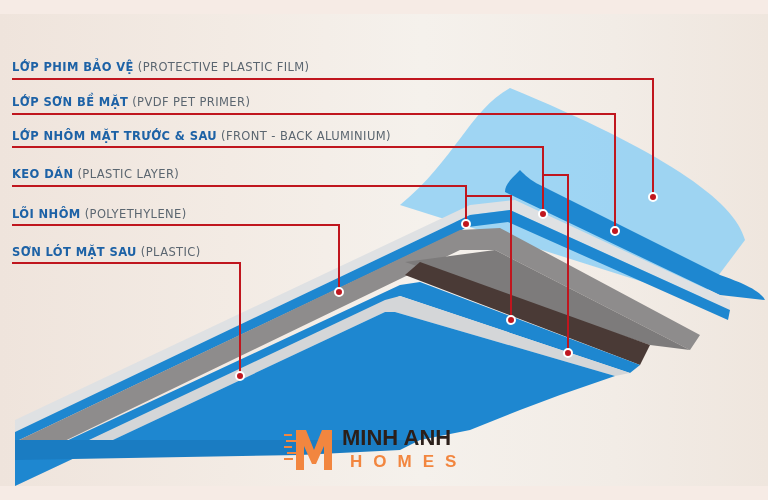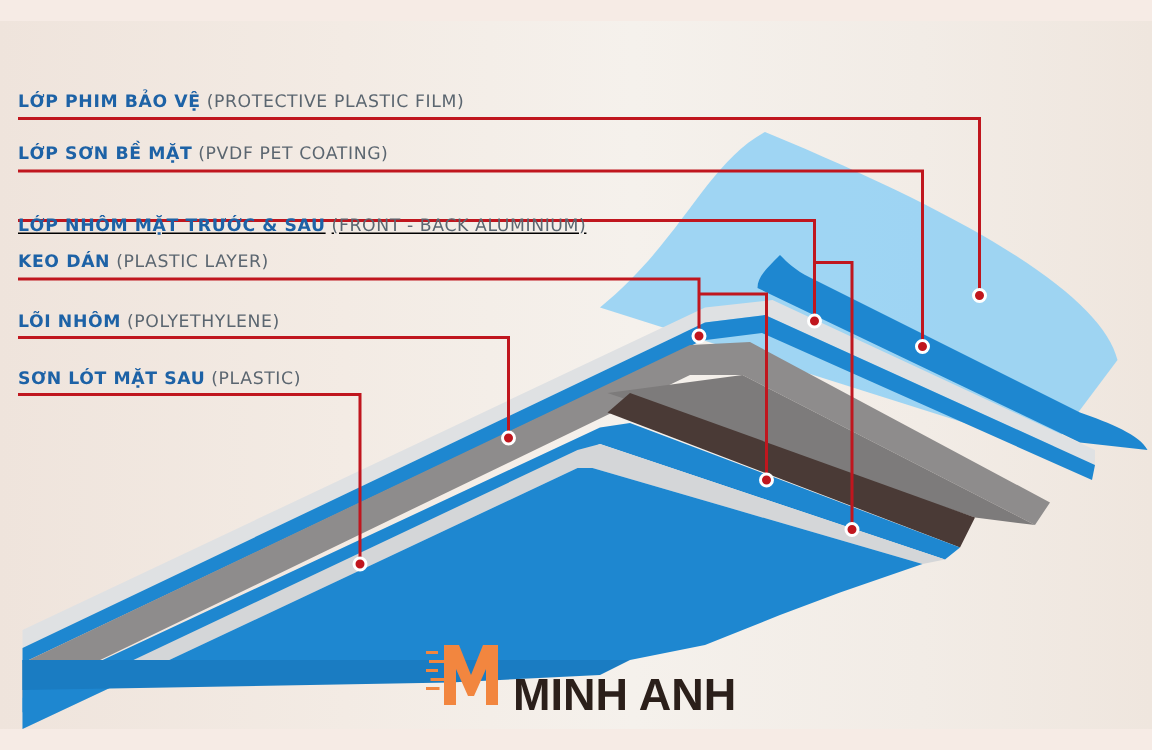--- a/index.html
+++ b/index.html
@@ -7,21 +7,21 @@
   .band-top { position:absolute; left:0; top:0; width:768px; height:14px; background:#f6ebe5; }
   .band-bottom { position:absolute; left:0; top:486px; width:768px; height:14px; background:#f6ebe5; }
   .bg { position:absolute; left:0; top:14px; width:768px; height:472px;
         background: linear-gradient(90deg, #efe4dc 0%, #f3ebe4 30%, #f5f1ec 55%, #f2ece6 80%, #efe6de 100%); }
   svg.diagram { position:absolute; left:0; top:0; }
   .label { position:absolute; left:12px; font-size:11.5px; letter-spacing:0.4px; white-space:nowrap; line-height:14px; }
   .label .vn { color:#1d62a6; font-weight:bold; }
   .label .en { color:#5b6670; font-weight:normal; margin-left:4px; }
   .logo { position:absolute; left:284px; top:424px; width:240px; height:56px; }
   .logo-m { position:absolute; left:0; top:2px; width:50px; height:46px; }
-  .logo-title { position:absolute; left:58px; top:0px; font-family:"Liberation Sans", sans-serif; font-weight:bold; font-size:30px; color:#2b1f1a; letter-spacing:0px; line-height:28px;margin-top:26px; }
+  .logo-title { position:absolute; left:58px; top:0px; font-family:"Liberation Sans", sans-serif; font-weight:bold; font-size:22px; color:#2b1f1a; letter-spacing:0px; line-height:28px; }
   .logo-sub { position:absolute; left:66px; top:28px; font-family:"Liberation Sans", sans-serif; font-weight:bold; font-size:17px; color:#f2863f; letter-spacing:11px; line-height:20px; }
 </style>
 </head>
 <body>
 
 <div class="band-top"></div>
 <div class="bg"></div>
 <div class="band-bottom"></div>
 
 <svg class="diagram" width="768" height="500" viewBox="0 0 768 500">
@@ -67,23 +67,23 @@
     <circle cx="511" cy="320" r="4"></circle>
     <circle cx="339" cy="292" r="4"></circle>
     <circle cx="240" cy="376" r="4"></circle>
   </g>
 </svg>
 
 <div class="label" style="top:60px;">
   <span class="vn">LỚP PHIM BẢO VỆ</span><span class="en">(PROTECTIVE PLASTIC FILM)</span>
 </div>
 <div class="label" style="top:95px;">
-  <span class="vn">LỚP SƠN BỀ MẶT</span><span class="en">(PVDF PET COATING)</span>
+  <span class="vn">LỚP SƠN BỀ MẶT</span><span class="en">(PVDF PET PRIMER)</span>
 </div>
-<div class="label" style="top:143px;text-decoration:underline;">
+<div class="label" style="top:129px;">
   <span class="vn">LỚP NHÔM MẶT TRƯỚC &amp; SAU</span><span class="en">(FRONT - BACK ALUMINIUM)</span>
 </div>
 <div class="label" style="top:167px;">
   <span class="vn">KEO DÁN</span><span class="en">(PLASTIC LAYER)</span>
 </div>
 <div class="label" style="top:207px;">
   <span class="vn">LÕI NHÔM</span><span class="en">(POLYETHYLENE)</span>
 </div>
 <div class="label" style="top:245px;">
   <span class="vn">SƠN LÓT MẶT SAU</span><span class="en">(PLASTIC)</span>
@@ -94,13 +94,14 @@
     <g fill="#f2863f">
       <rect x="0" y="8" width="8" height="2"></rect>
       <rect x="2" y="14" width="10" height="2"></rect>
       <rect x="0" y="20" width="8" height="2"></rect>
       <rect x="3" y="26" width="10" height="2"></rect>
       <rect x="0" y="32" width="9" height="2"></rect>
       <polygon points="12,4 22,4 30,24 38,4 48,4 48,44 40,44 40,20 32,38 28,38 20,20 20,44 12,44"></polygon>
     </g>
   </svg>
   <div class="logo-title">MINH ANH</div>
+  <div class="logo-sub">HOMES</div>
 </div>
 
 </body></html>

